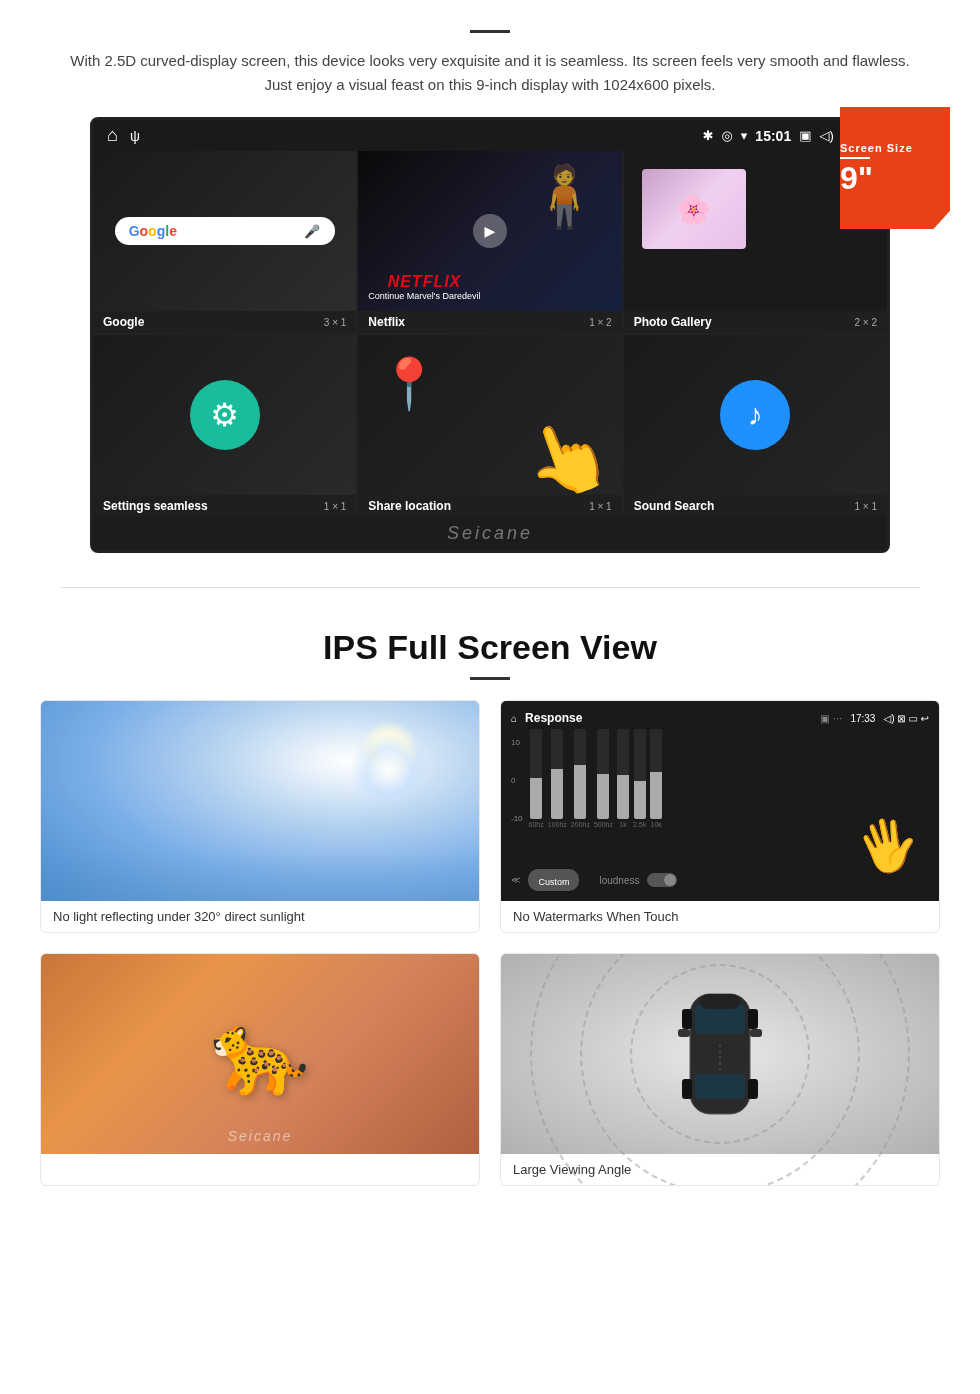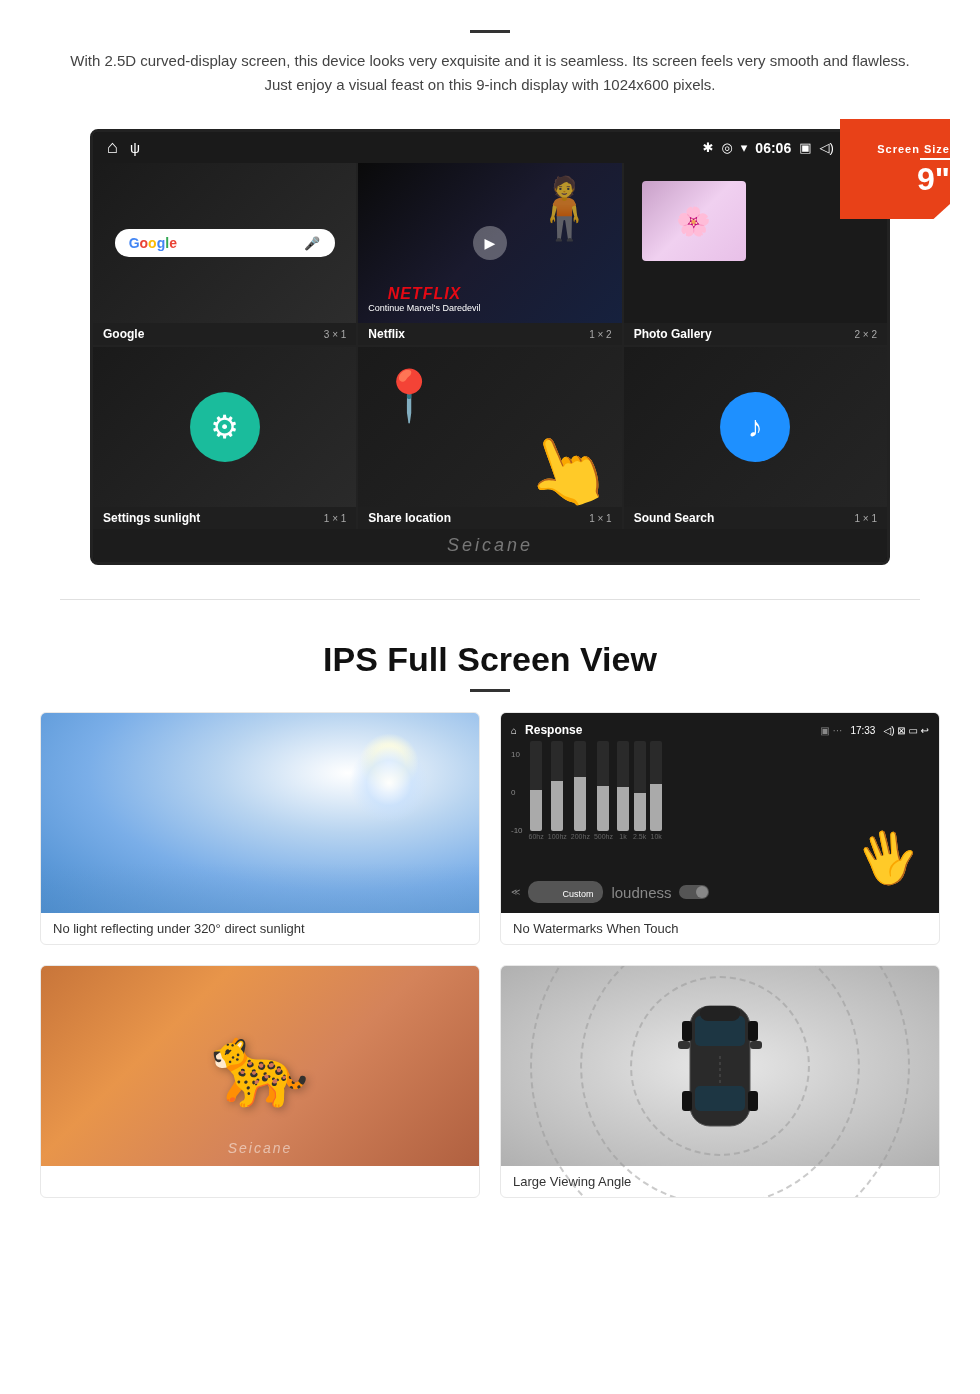--- a/index.html
+++ b/index.html
@@ -24,40 +24,40 @@
     .title-underline {
       width: 40px;
       height: 3px;
       background: #333;
       margin: 0 auto 16px;
     }
     .section1 p {
       font-size: 15px;
       color: #444;
       line-height: 1.6;
-      margin-bottom: 32px;
+      margin-bottom: 20px;
     }
 
     
     .device-wrapper {
       position: relative;
       display: inline-block;
       width: 800px;
     }
     .screen-badge {
       position: absolute;
       top: -10px;
       right: -60px;
       background: #e84118;
       color: #fff;
       width: 110px;
-      height: 100px;
+      height: 122px;
       display: flex;
       flex-direction: column;
-      align-items: flex-end;
+      align-items: flex-start;
       justify-content: center;
       z-index: 10;
       clip-path: polygon(0 0, 100% 0, 100% 85%, 85% 100%, 0 100%);
     }
     .screen-badge .badge-label {
       font-size: 11px;
       font-weight: bold;
       letter-spacing: 1px;
     }
     .badge-line {
@@ -410,21 +410,21 @@
 
       <div class="status-bar">
         <div class="left">
           <span class="home-icon">⌂</span>
           <span class="usb-icon">ψ</span>
         </div>
         <div class="right">
           <span>✱</span>
           <span>◎</span>
           <span>▾</span>
-          <span class="time">06:06</span>
+          <span class="time">15:01</span>
           <span>▣</span>
           <span>◁)</span>
           <span>⊠</span>
           <span>▭</span>
         </div>
       </div>
 
       <div class="app-grid">
 
         <div class="app-cell google-cell">
@@ -474,21 +474,21 @@
             <span class="app-name">Photo Gallery</span>
             <span class="app-size">2 × 2</span>
           </div>
         </div>
 
         <div class="app-cell settings-cell">
           <div class="cell-content">
             <div class="settings-icon-circle">⚙</div>
           </div>
           <div class="app-label-bar">
-            <span class="app-name">Settings sunlight</span>
+            <span class="app-name">Settings seamless</span>
             <span class="app-size">1 × 1</span>
           </div>
         </div>
 
         <div class="app-cell share-cell">
           <div class="cell-content">
             <div class="maps-icon">📍</div>
             <div class="hand-pointing">👆</div>
           </div>
           <div class="app-label-bar">
@@ -591,22 +591,22 @@
                 </div>
               <span style="color:#666;font-size:7px;">10k</span>
             </div>
           </div>
 
           <div style="font-size:50px;transform:rotate(-15deg);position:absolute;right:10px;bottom:-10px;z-index:2;">🖐</div>
         </div>
 
         <div style="display:flex;align-items:center;gap:8px;margin-top:4px;">
           <span style="color:#888;font-size:9px;">≪</span>
-          <div style="background:#555;border-radius:10px;padding:2px 10px;"><span style="color:#fff;font-size:9px;margin-left:24px;">Custom</span></div>
-          <span style="color:#888;font-size:15px;">loudness</span>
+          <div style="background:#555;border-radius:10px;padding:2px 10px;"><span style="color:#fff;font-size:9px;">Custom</span></div>
+          <span style="color:#888;font-size:10px;margin-left:12px;">loudness</span>
           <div style="width:30px;height:14px;background:#555;border-radius:7px;position:relative;">
             <div style="width:12px;height:12px;background:#888;border-radius:50%;position:absolute;right:1px;top:1px;"></div>
           </div>
         </div>
       </div>
       <div class="feature-caption">No Watermarks When Touch</div>
     </div>
 
     <div class="feature-card">
       <div class="img-cheetah">

